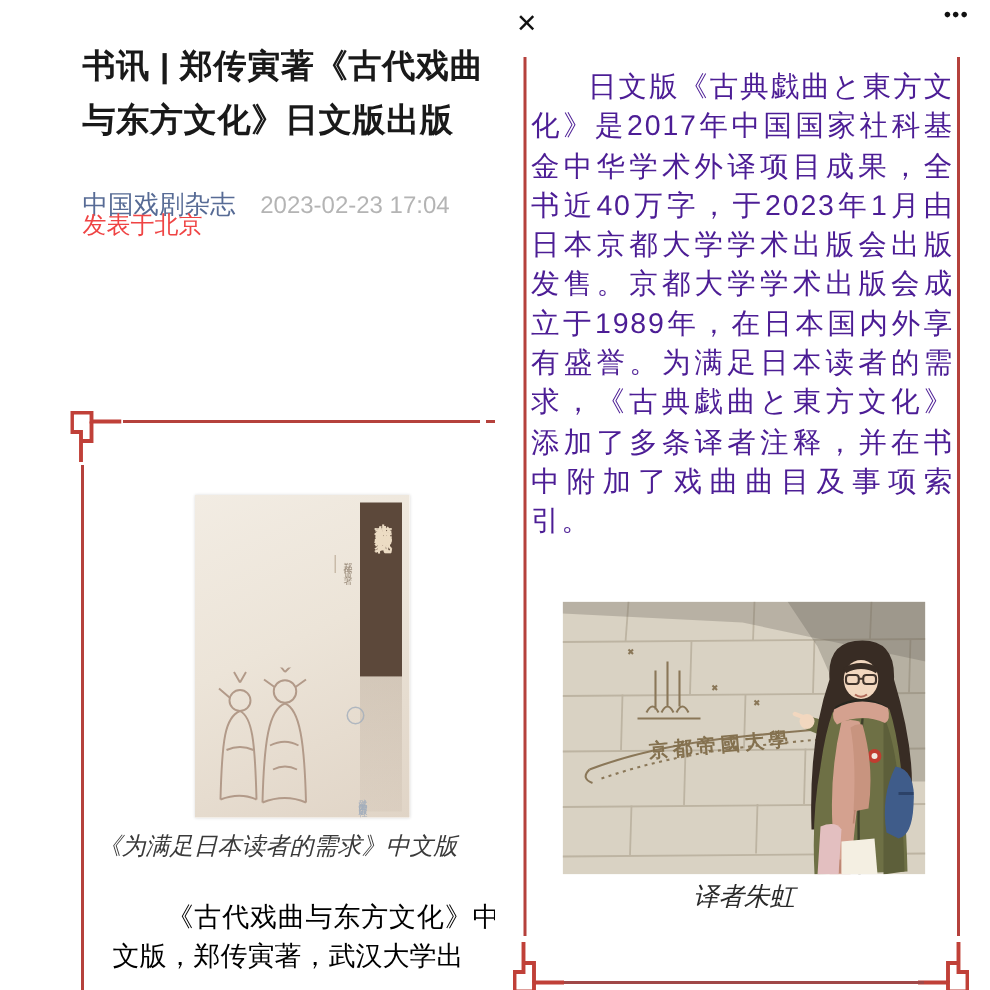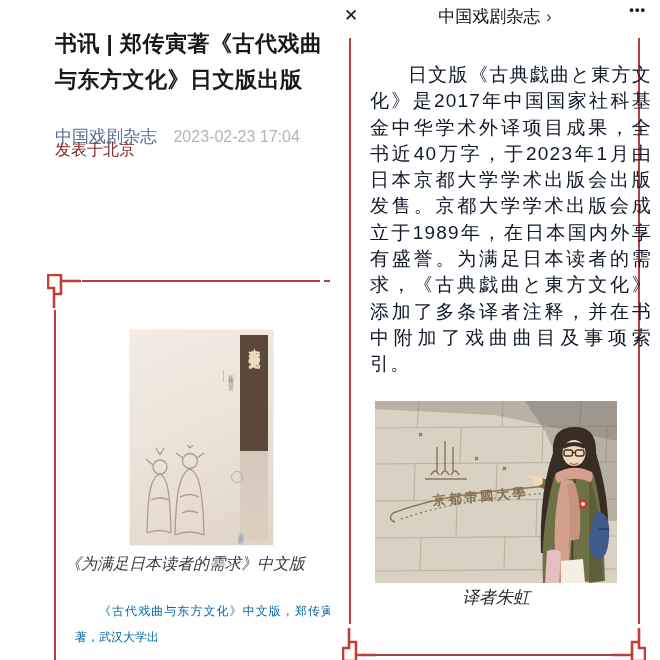--- a/index.html
+++ b/index.html
@@ -9,21 +9,21 @@
   .panel{position:absolute;top:0;height:660px;overflow:hidden;background:#fff;}
   .panel.left{left:0;width:330px;}
   .panel.right{left:330px;width:330px;}
 
   
   .article-title{position:absolute;left:55px;top:26px;width:280px;margin:0;
     font-size:22px;line-height:36px;font-weight:700;color:#191919;letter-spacing:.5px;}
   .meta-row{position:absolute;left:55px;top:125px;white-space:nowrap;font-size:16px;text-align:right;}
   .account-link{color:#576b95;font-size:17px;}
   .pub-time{color:#b4b4b4;margin-left:12px;}
-  .pub-location{position:absolute;left:55px;top:140px;font-size:16px;color:#7f1d1d;}
+  .pub-location{position:absolute;left:55px;top:140px;font-size:16px;color:#ef4444;}
 
   .h-rule{position:absolute;height:2px;background:#b5413c;}
   .v-rule{position:absolute;width:2px;background:#b5413c;}
   .corner-svg{position:absolute;width:34px;height:34px;}
   .corner-svg path{fill:none;stroke:#c04038;stroke-width:2.6;}
 
   
   .book-cover{position:absolute;left:130px;top:330px;width:143px;height:215px;
     background:linear-gradient(155deg,#f2ece3 0%,#ece4d8 45%,#e0d4c6 100%);
     box-shadow:0 0 2px rgba(0,0,0,.15);}
@@ -38,35 +38,35 @@
   .cover-publisher{position:absolute;right:28px;bottom:10px;writing-mode:vertical-rl;
     font-size:6px;color:#a3aebc;letter-spacing:1px;text-align:center;}
   .cover-pub-dot{position:absolute;right:30px;bottom:62px;width:12px;height:12px;border-radius:50%;
     border:1.5px solid #a3aebc;opacity:.8;}
   .cover-figures{position:absolute;left:8px;bottom:8px;}
 
   .cover-caption{position:absolute;left:50px;top:554px;width:270px;text-align:center;
     font-family:"Liberation Serif","DejaVu Serif",serif;font-style:italic;
     font-size:16px;color:#3a3a3a;}
   .left-body{position:absolute;left:75px;top:599px;width:258px;margin:0;
-    font-size:12px;line-height:25.5px;text-align:justify;text-indent:2em;color:#0369a1;}
+    font-size:18px;line-height:25.5px;text-align:justify;text-indent:2em;color:#000000;}
 
   
   .navbar{position:absolute;left:0;top:0;width:330px;height:32px;background:#fff;
     display:flex;align-items:center;}
   .nav-close{position:absolute;left:14px;top:4px;font-size:17px;color:#111;line-height:24px;}
   .nav-title{position:absolute;left:0;width:330px;top:5px;text-align:center;
     font-size:17px;color:#111;}
   .nav-chevron{font-size:16px;color:#333;margin-left:6px;}
   .nav-more{position:absolute;right:14px;top:2px;font-size:13px;font-weight:700;
     letter-spacing:1px;color:#111;}
 
-  .right-body{position:absolute;left:24px;top:46px;width:282px;margin:16px;
+  .right-body{position:absolute;left:24px;top:46px;width:282px;margin:0;
     font-size:19px;line-height:26.3px;letter-spacing:1.2px;text-align:justify;
-    text-indent:2em;color:#0f172a;line-break:strict;}
+    text-indent:2em;color:#4c1d95;line-break:strict;}
 
   .photo-frame{position:absolute;left:45px;top:401px;width:242px;height:182px;overflow:hidden;}
   .photo-caption{position:absolute;left:45px;top:586px;width:242px;text-align:center;
     font-family:"Liberation Serif","DejaVu Serif",serif;font-style:italic;font-weight:400;
     font-size:17px;color:#2a2a2a;}
 </style>
 </head>
 <body>
 
 <div class="canvas">
@@ -113,23 +113,20 @@
 
     <div class="cover-caption">《为满足日本读者的需求》中文版</div>
 
     <p class="left-body">《古代戏曲与东方文化》中文版，郑传寅著，武汉大学出</p>
   </section>
 
   <section class="panel right">
 
     <header class="navbar">
       <span class="nav-close">✕</span>
-      <div class="nav-title">
-        <span>中国戏剧杂志</span><span class="nav-chevron">›</span>
-      </div>
       <span class="nav-more">•••</span>
     </header>
 
     <div class="v-rule" style="left:19px;top:38px;height:586px;"></div>
     <div class="v-rule" style="left:308px;top:38px;height:586px;"></div>
 
     <p class="right-body">日文版《古典戯曲と東方文化》是2017年中国国家社科基金中华学术外译项目成果，全书近40万字，于2023年1月由日本京都大学学术出版会出版发售。京都大学学术出版会成立于1989年，在日本国内外享有盛誉。为满足日本读者的需求，《古典戯曲と東方文化》添加了多条译者注释，并在书中附加了戏曲曲目及事项索引。</p>
 
     <div class="photo-frame">
       <svg width="242" height="182" viewBox="0 0 242 182">

